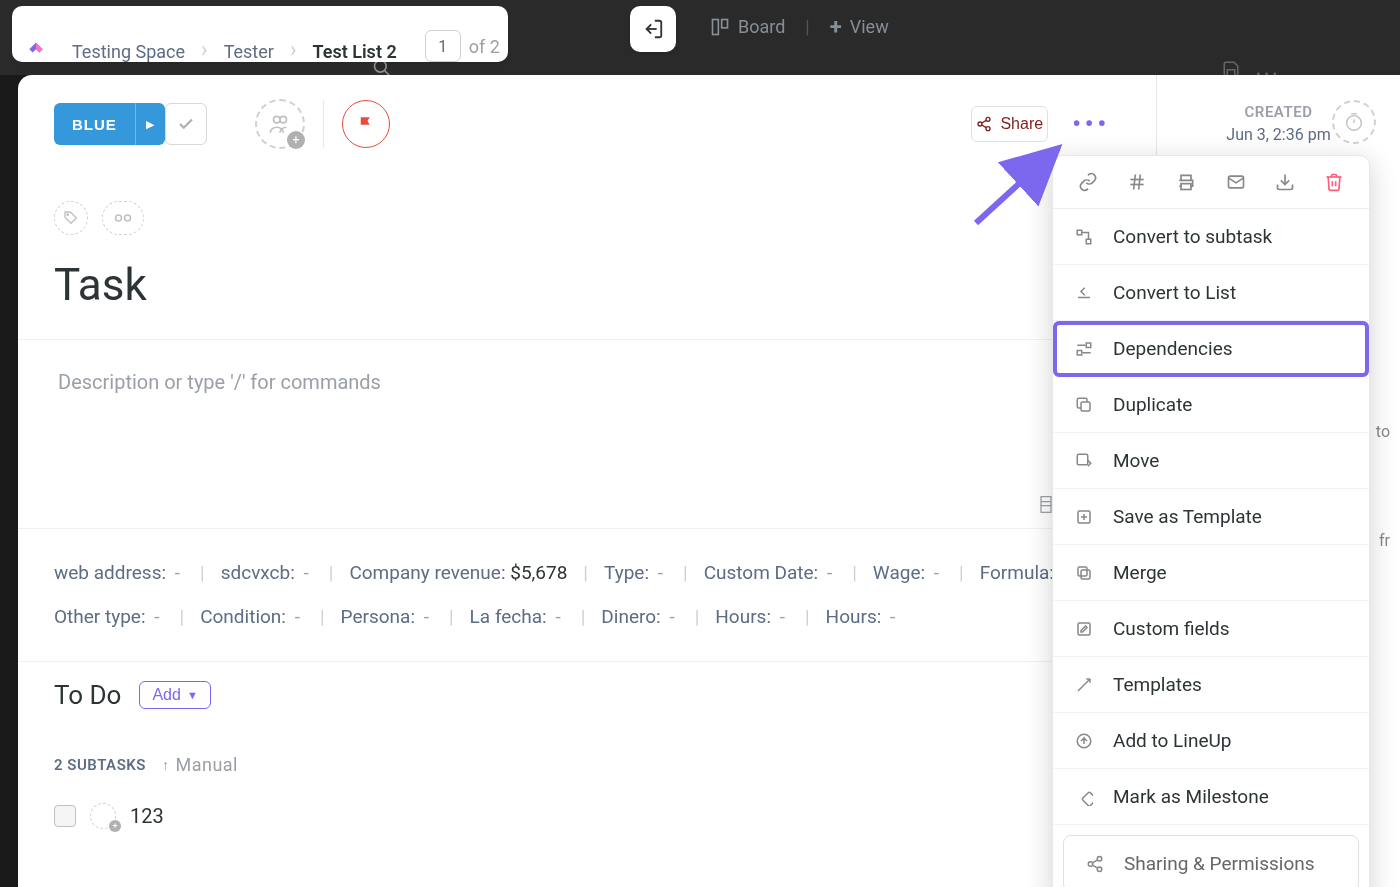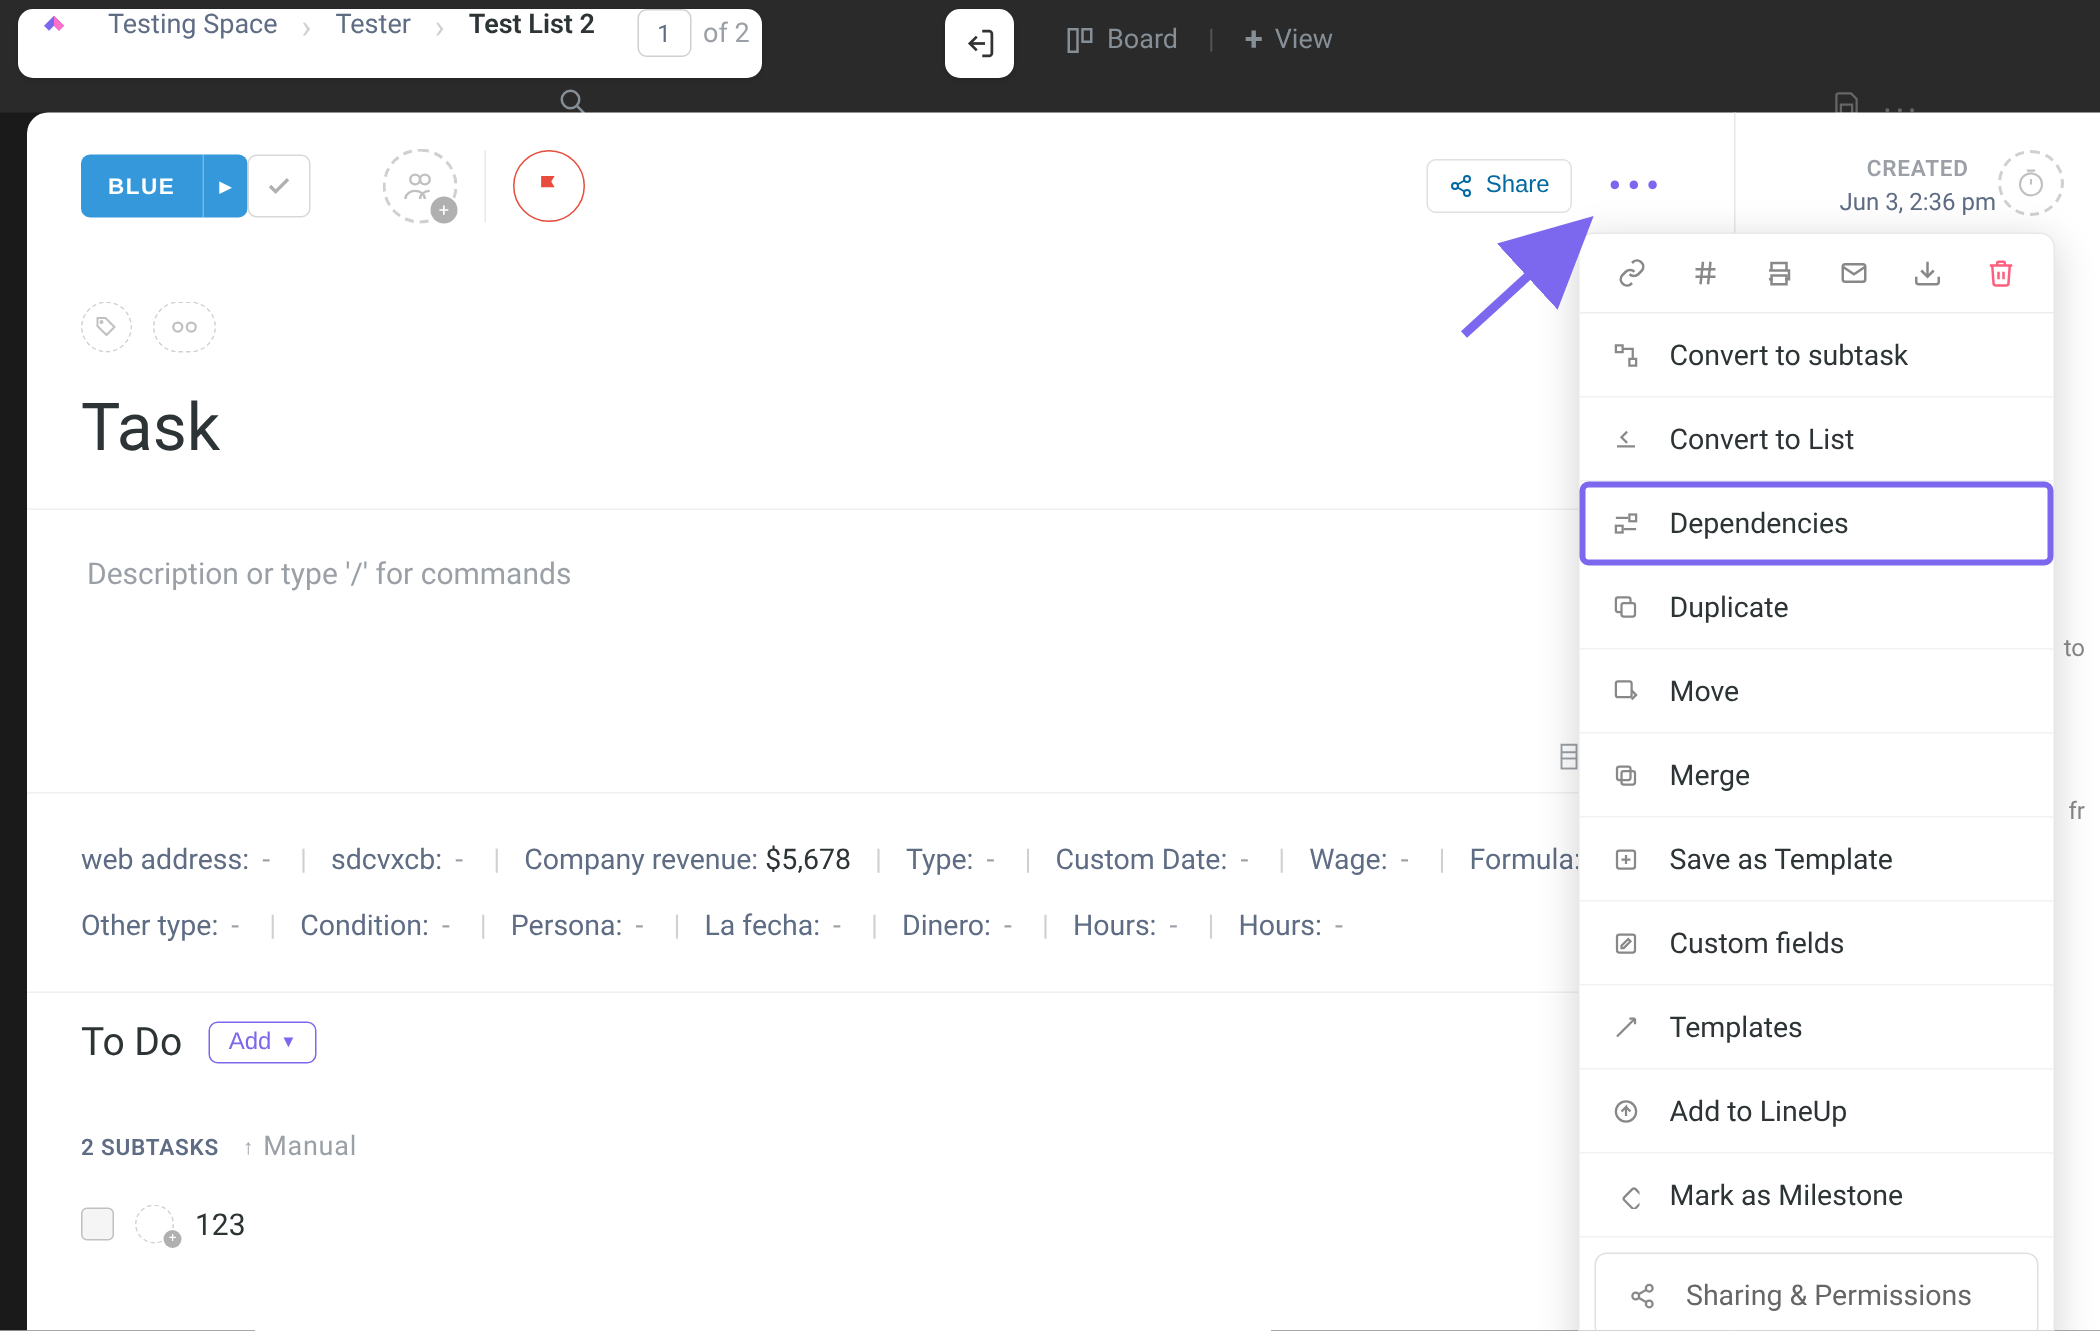--- a/index.html
+++ b/index.html
@@ -5,21 +5,21 @@
 * { box-sizing: border-box; margin: 0; padding: 0; }
 body { font-family: -apple-system, BlinkMacSystemFont, "Segoe UI", Roboto, sans-serif; background: #1a1a1a; overflow: hidden; width: 1400px; height: 887px; position: relative; }
 .bg-top { position: absolute; top: 0; left: 0; right: 0; height: 75px; background: #2a2a2a; }
 .bg-board { position: absolute; top: 14px; left: 710px; display: flex; align-items: center; gap: 20px; color: #868e96; font-size: 18px; }
 .bg-board-item { display: flex; align-items: center; gap: 8px; }
 .bg-spaces { position: absolute; top: 60px; left: 80px; color: #868e96; font-size: 20px; font-weight: 500; margin-top: 32px; }
 .bg-search { position: absolute; top: 58px; left: 372px; color: #868e96; font-size: 20px; }
 .bg-save { position: absolute; top: 60px; right: 160px; color: #666; font-size: 18px; }
 .bg-more-top { position: absolute; top: 60px; right: 120px; color: #666; font-size: 24px; letter-spacing: 2px; }
 
-.breadcrumb { position: absolute; top: 6px; left: 12px; display: flex; align-items: flex-start; height: 46px; background: #fff; border-radius: 10px; padding: 0 8px; z-index: 10; box-shadow: 0 1px 3px rgba(0,0,0,0.15); }
+.breadcrumb { position: absolute; top: 6px; left: 12px; display: flex; align-items: flex-end; height: 56px; background: #fff; border-radius: 10px; padding: 0 8px; z-index: 10; box-shadow: 0 1px 3px rgba(0,0,0,0.15); }
 .bc-logo { width: 24px; height: 24px; margin: 0 8px 0 4px; display: flex; align-items: center; justify-content: center; }
 .bc-item { padding: 0 16px; font-size: 18px; color: #5e6c84; position: relative; }
 .bc-item.active { font-weight: 600; color: #2d3436; }
 .bc-sep { color: #d0d0d0; font-size: 22px; }
 .bc-page { display: flex; align-items: center; gap: 8px; margin-left: 12px; }
 .bc-page-num { border: 1px solid #d0d0d0; border-radius: 6px; width: 36px; height: 32px; display: flex; align-items: center; justify-content: center; font-size: 16px; color: #5e6c84; }
 .bc-page-total { color: #9aa0a6; font-size: 18px; }
 .exit-box { position: absolute; top: 6px; left: 630px; width: 46px; height: 46px; background: #fff; border-radius: 10px; display: flex; align-items: center; justify-content: center; box-shadow: 0 1px 3px rgba(0,0,0,0.15); z-index: 10; }
 
 .panel { position: absolute; top: 75px; left: 18px; right: 0; bottom: 0; background: #fff; border-top-left-radius: 14px; display: flex; }
@@ -29,21 +29,21 @@
 .topbar { display: flex; align-items: center; padding: 24px 36px; gap: 0; }
 .status-btn { background: #3498db; color: #fff; border: none; border-radius: 6px; height: 42px; display: flex; align-items: center; }
 .status-btn-text { padding: 0 18px; font-size: 15px; font-weight: 600; letter-spacing: 1px; }
 .status-btn-caret { border-left: 1px solid rgba(255,255,255,0.3); width: 30px; display: flex; align-items: center; justify-content: center; font-size: 11px; height: 100%; }
 .check-btn { width: 42px; height: 42px; border: 1.5px solid #d8d8d8; border-radius: 6px; display: flex; align-items: center; justify-content: center; color: #b0b0b0; font-size: 18px; background: #fff; }
 .assignees { width: 50px; height: 50px; border: 2px dashed #d0d0d0; border-radius: 50%; display: flex; align-items: center; justify-content: center; color: #c0c0c0; position: relative; margin-left: 48px; }
 .assignees-plus { position: absolute; bottom: -2px; right: -2px; width: 18px; height: 18px; background: #b0b0b0; border-radius: 50%; color: #fff; display: flex; align-items: center; justify-content: center; font-size: 12px; }
 .divider-v { width: 1px; height: 48px; background: #e8e8e8; margin: 0 18px; }
 .flag-circle { width: 48px; height: 48px; border: 1.5px solid #e74c3c; border-radius: 50%; display: flex; align-items: center; justify-content: center; color: #e74c3c; font-size: 20px; }
 .topbar-right { margin-left: auto; display: flex; align-items: center; gap: 24px; }
-.share-btn { border: 1px solid #e0e0e0; border-radius: 6px; padding: 8px 14px; display: flex; align-items: center; gap: 8px; color: #0369a1; font-size: 16px; background: #fff; }
+.share-btn { border: 1px solid #e0e0e0; border-radius: 6px; padding: 8px 4px; display: flex; align-items: center; gap: 8px; color: #7f1d1d; font-size: 16px; background: #fff; }
 .more-dots { color: #7b68ee; font-size: 24px; letter-spacing: 4px; font-weight: bold; margin-right: 10px; }
 
 .tag-row { display: flex; gap: 14px; padding: 28px 36px 0; }
 .tag-pill { width: 34px; height: 34px; border: 1.5px dashed #d0d0d0; border-radius: 17px; display: flex; align-items: center; justify-content: center; color: #c0c0c0; }
 
 .title { font-size: 44px; font-weight: 400; color: #2d3436; padding: 24px 36px 28px; }
 .hr { border: none; border-top: 1px solid #f0f0f0; }
 .desc-placeholder { color: #9aa0a6; font-size: 20px; padding: 30px 40px 100px; }
 .desc-icons { display: flex; justify-content: flex-end; gap: 20px; padding: 0 60px 14px; color: #9aa0a6; font-size: 22px; }
 
@@ -393,35 +393,35 @@
         <svg width="18" height="18" viewBox="0 0 24 24" fill="none" stroke="currentColor" stroke-width="2">
           <rect x="3" y="3" width="14" height="14" rx="2"></rect>
           <polyline points="17 11 21 15 17 19"></polyline>
         </svg>
       </span>
       <span>Move</span>
     </div>
   <div class="dd-item">
       <span class="dd-icon">
         <svg width="18" height="18" viewBox="0 0 24 24" fill="none" stroke="currentColor" stroke-width="2">
-          <rect x="8" y="8" width="12" height="12" rx="2"></rect>
-          <rect x="4" y="4" width="12" height="12" rx="2"></rect>
-        </svg>
-      </span>
-      <span>Merge</span>
-    </div>
-  <div class="dd-item">
-      <span class="dd-icon">
-        <svg width="18" height="18" viewBox="0 0 24 24" fill="none" stroke="currentColor" stroke-width="2">
           <rect x="4" y="4" width="16" height="16" rx="2"></rect>
           <line x1="12" y1="8" x2="12" y2="16"></line>
           <line x1="8" y1="12" x2="16" y2="12"></line>
         </svg>
       </span>
       <span>Save as Template</span>
+    </div>
+  <div class="dd-item">
+      <span class="dd-icon">
+        <svg width="18" height="18" viewBox="0 0 24 24" fill="none" stroke="currentColor" stroke-width="2">
+          <rect x="8" y="8" width="12" height="12" rx="2"></rect>
+          <rect x="4" y="4" width="12" height="12" rx="2"></rect>
+        </svg>
+      </span>
+      <span>Merge</span>
     </div>
   <div class="dd-item">
       <span class="dd-icon">
         <svg width="18" height="18" viewBox="0 0 24 24" fill="none" stroke="currentColor" stroke-width="2">
           <rect x="4" y="4" width="16" height="16" rx="2"></rect>
           <path d="M14 8l-6 6v2h2l6-6z"></path>
         </svg>
       </span>
       <span>Custom fields</span>
     </div>

